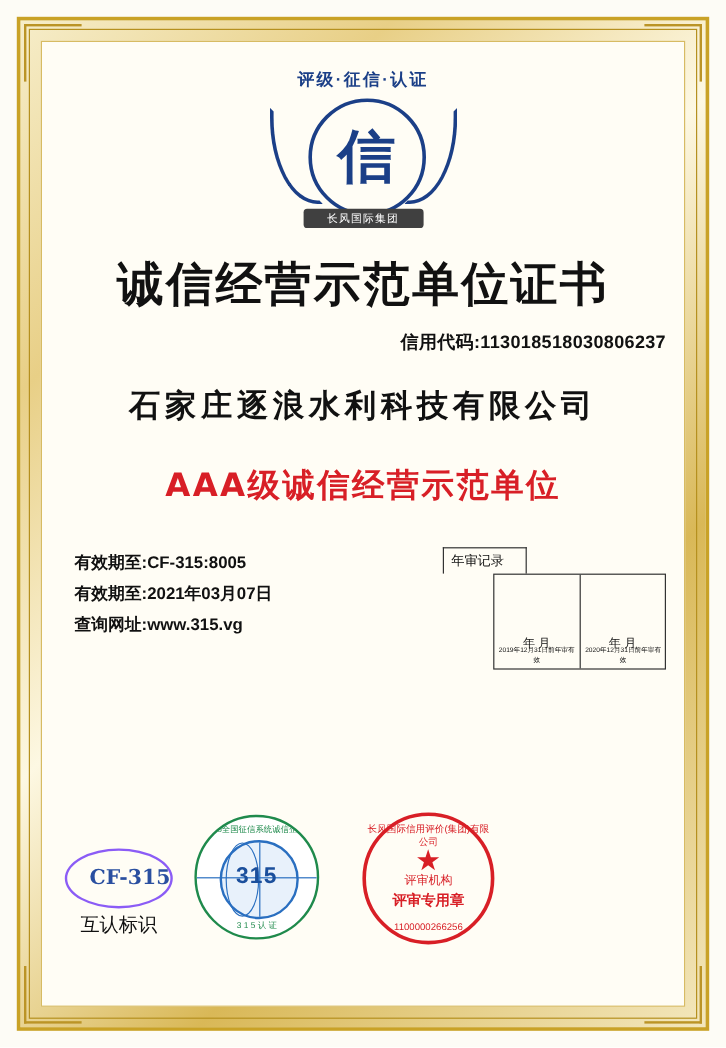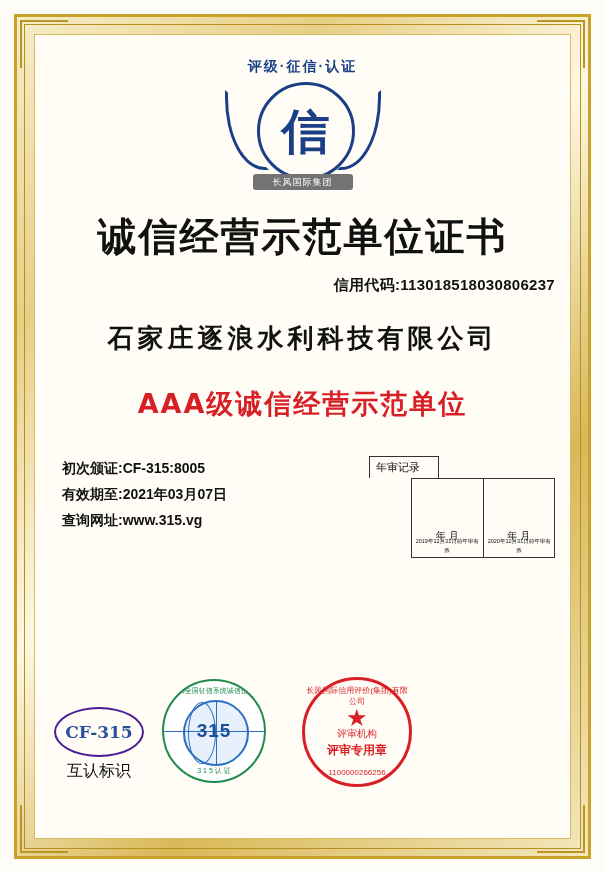--- a/index.html
+++ b/index.html
@@ -127,21 +127,21 @@
     border-left-color: transparent;
     border-radius: 0 0 90% 0;
   }
   .emblem-ribbon {
     position: absolute;
     bottom: 6px;
     left: 50%;
     margin-left: -50px;
     width: 100px;
     height: 16px;
-    background: #737373;
+    background: #404040;
     border-radius: 3px;
     color: #ffffff;
     font-size: 9px;
     line-height: 16px;
     text-align: center;
     letter-spacing: 1px;
   }
 
   
   .main-title {
@@ -252,25 +252,25 @@
   }
   .seal-caption {
     font-size: 16px;
     color: #111111;
     margin-top: 4px;
   }
   
   .cf-oval {
     width: 86px;
     height: 46px;
-    border: 2px solid #4c1d95;
+    border: 2px solid #8b5cf6;
     border-radius: 50%;
     display: flex;
     align-items: center;
-    justify-content: center;
+    justify-content: flex-end;
     color: #2a4fa0;
     font-family: "DejaVu Serif", serif;
     font-size: 17px;
     font-weight: bold;
   }
   
   .globe {
     width: 100px;
     height: 100px;
     border-radius: 50%;
@@ -437,21 +437,21 @@
     <div class="main-title">诚信经营示范单位证书</div>
 
     <div class="credit-code">信用代码:113018518030806237</div>
 
     <div class="company-name">石家庄逐浪水利科技有限公司</div>
 
     <div class="award-line">AAA级诚信经营示范单位</div>
 
     <div class="mid-row">
       <div class="details">
-        <div>初次颁证:CF-315:8005</div>
+        <div>有效期至:CF-315:8005</div>
         <div>有效期至:2021年03月07日</div>
         <div>查询网址:www.315.vg</div>
       </div>
 
       <div class="annual">
         <div class="annual-title">年审记录</div>
         <div class="annual-box">
           <div class="annual-cell">
             <div class="ym">年  月</div>
             <div class="note">2019年12月31日前年审有效</div>

